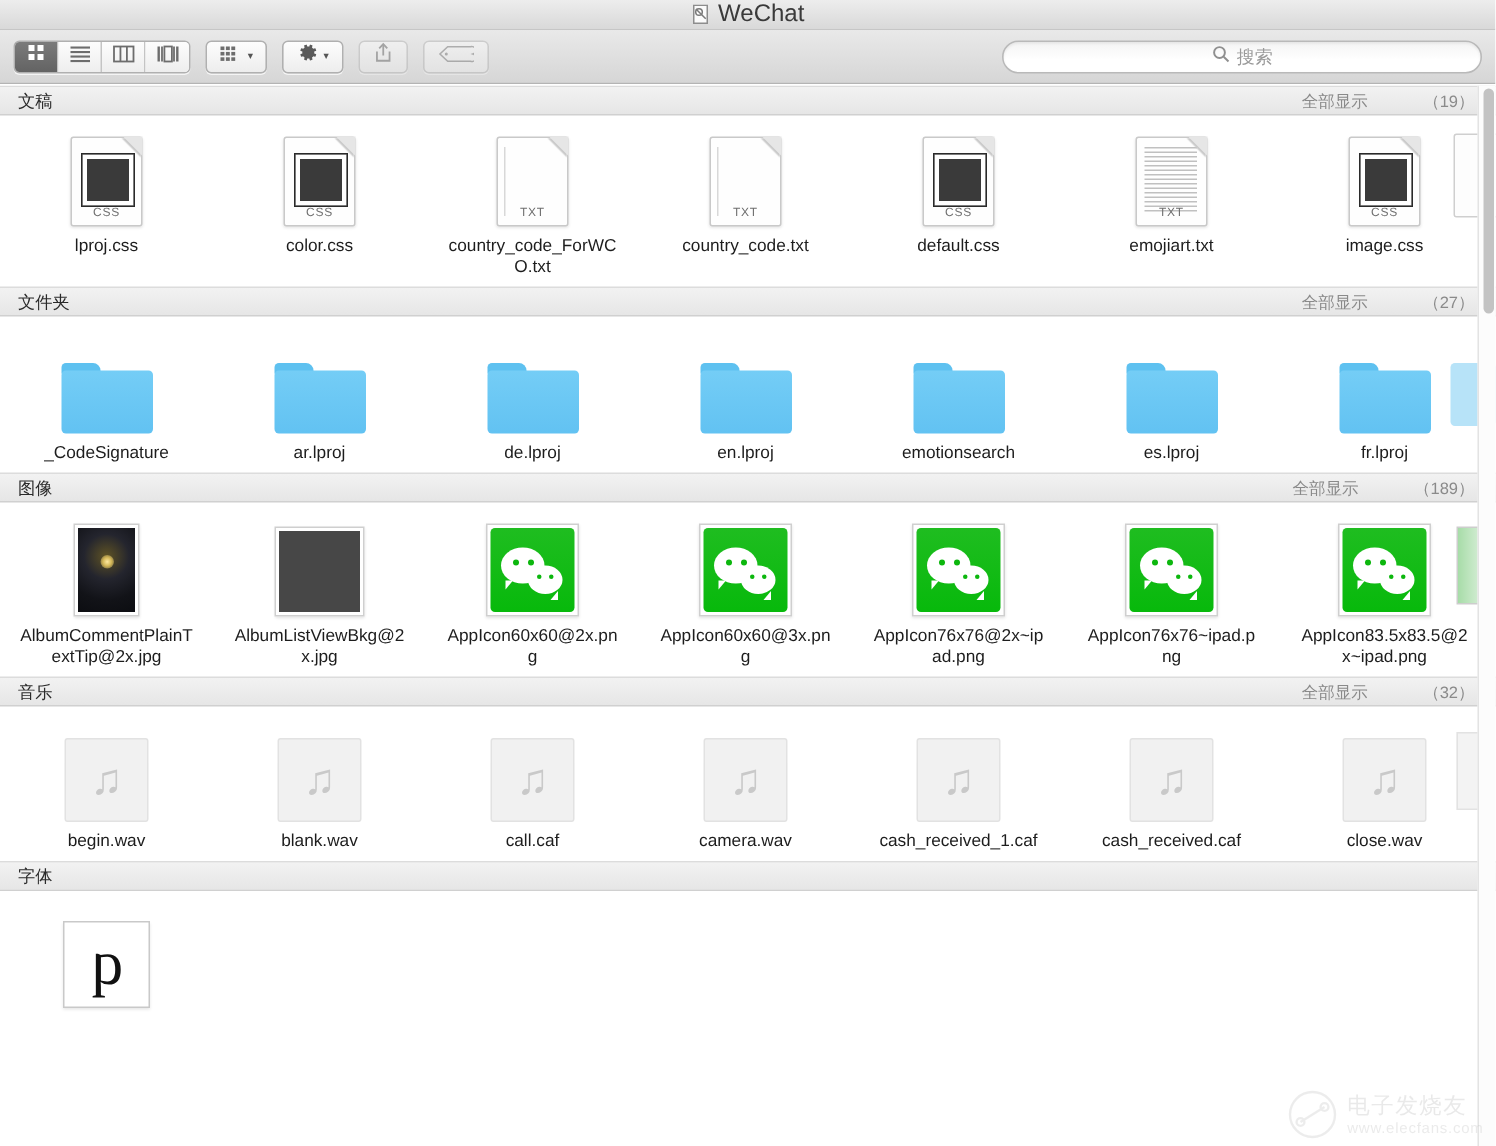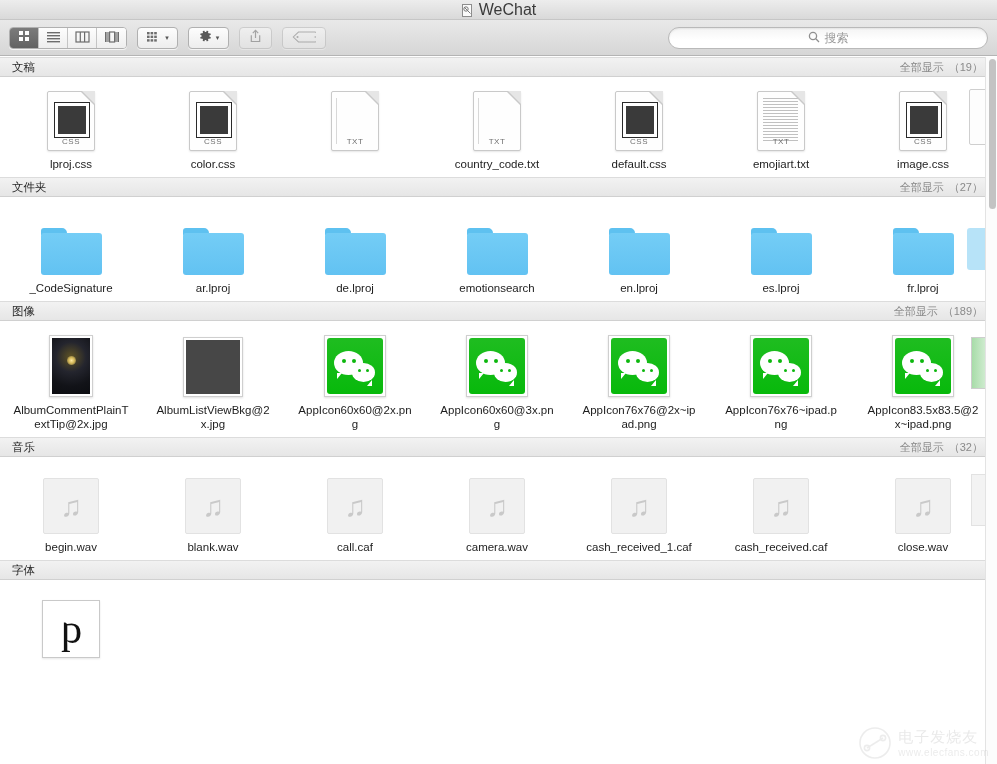--- a/index.html
+++ b/index.html
@@ -100,21 +100,21 @@
     display: flex; align-items: center;
     padding: 0 12px;
     position: relative;
   }
   .group-title { font-size: 11.5px; color: #2a2a2a; }
   .group-right {
     position: absolute; right: 14px;
     display: flex; align-items: flex-start; gap: 5px;
   }
   .showall { font-size: 11px; color: #8a8a8a; }
-  .count   { font-size: 11px; color: #8a8a8a; }
+  .count   { font-size: 11px; color: #8a8a8a; margin-left: 32px; }
 
   .row {
     display: flex;
     padding: 10px 0 6px 0;
     background: #fff;
     overflow: hidden;
   }
   .cell {
     width: 142px;
     flex: 0 0 142px;
@@ -450,20 +450,21 @@
       </div>
       <div class="label">color.css</div>
     </div>
     <div class="cell">
       <div class="icon-box">
         <div class="doc">
             <div class="spine"></div>
             <div class="kind">TXT</div>
           </div>
       </div>
+      <div class="label">country_code_ForWCO.txt</div>
     </div>
     <div class="cell">
       <div class="icon-box">
         <div class="doc">
             <div class="spine"></div>
             <div class="kind">TXT</div>
           </div>
       </div>
       <div class="label">country_code.txt</div>
     </div>
@@ -549,30 +550,30 @@
         </div>
       <div class="label">de.lproj</div>
     </div>
     <div class="cell">
       <div class="icon-box">
           <div class="folder">
             <div class="tab"></div>
             <div class="body"></div>
           </div>
         </div>
-      <div class="label">emotionsearch</div>
+      <div class="label">en.lproj</div>
     </div>
     <div class="cell">
       <div class="icon-box">
           <div class="folder">
             <div class="tab"></div>
             <div class="body"></div>
           </div>
         </div>
-      <div class="label">en.lproj</div>
+      <div class="label">emotionsearch</div>
     </div>
     <div class="cell">
       <div class="icon-box">
           <div class="folder">
             <div class="tab"></div>
             <div class="body"></div>
           </div>
         </div>
       <div class="label">es.lproj</div>
     </div>

